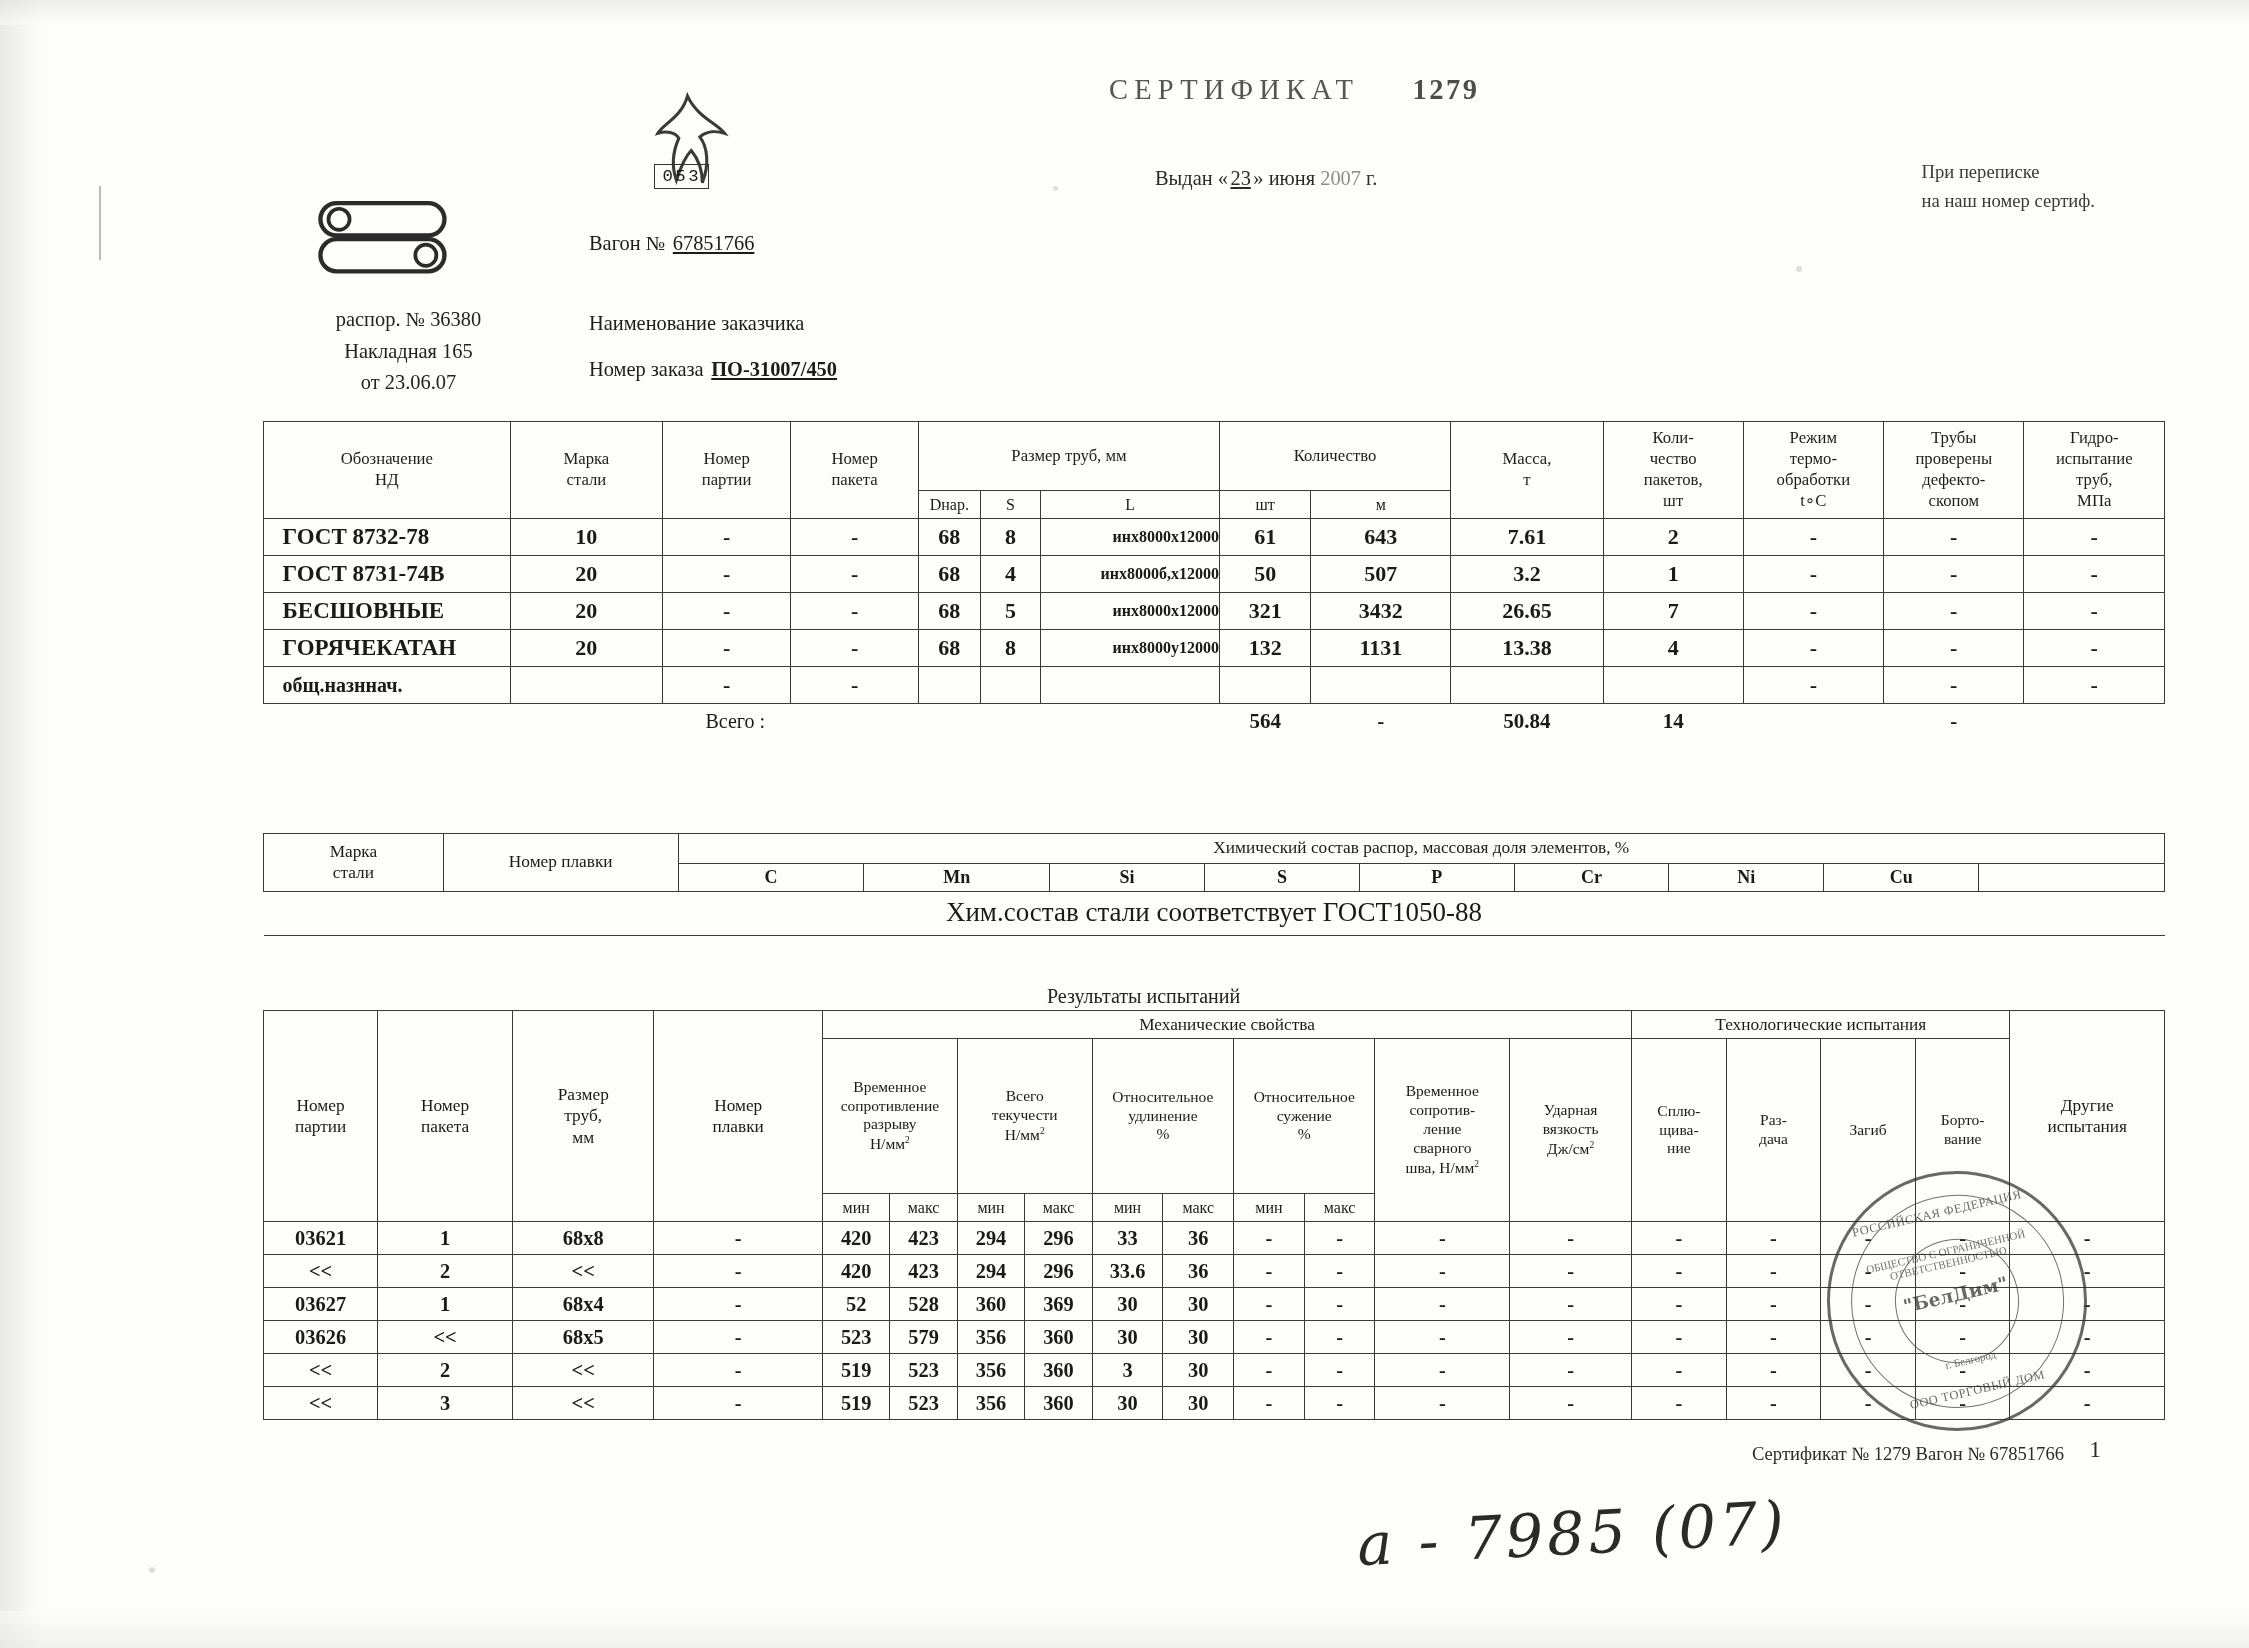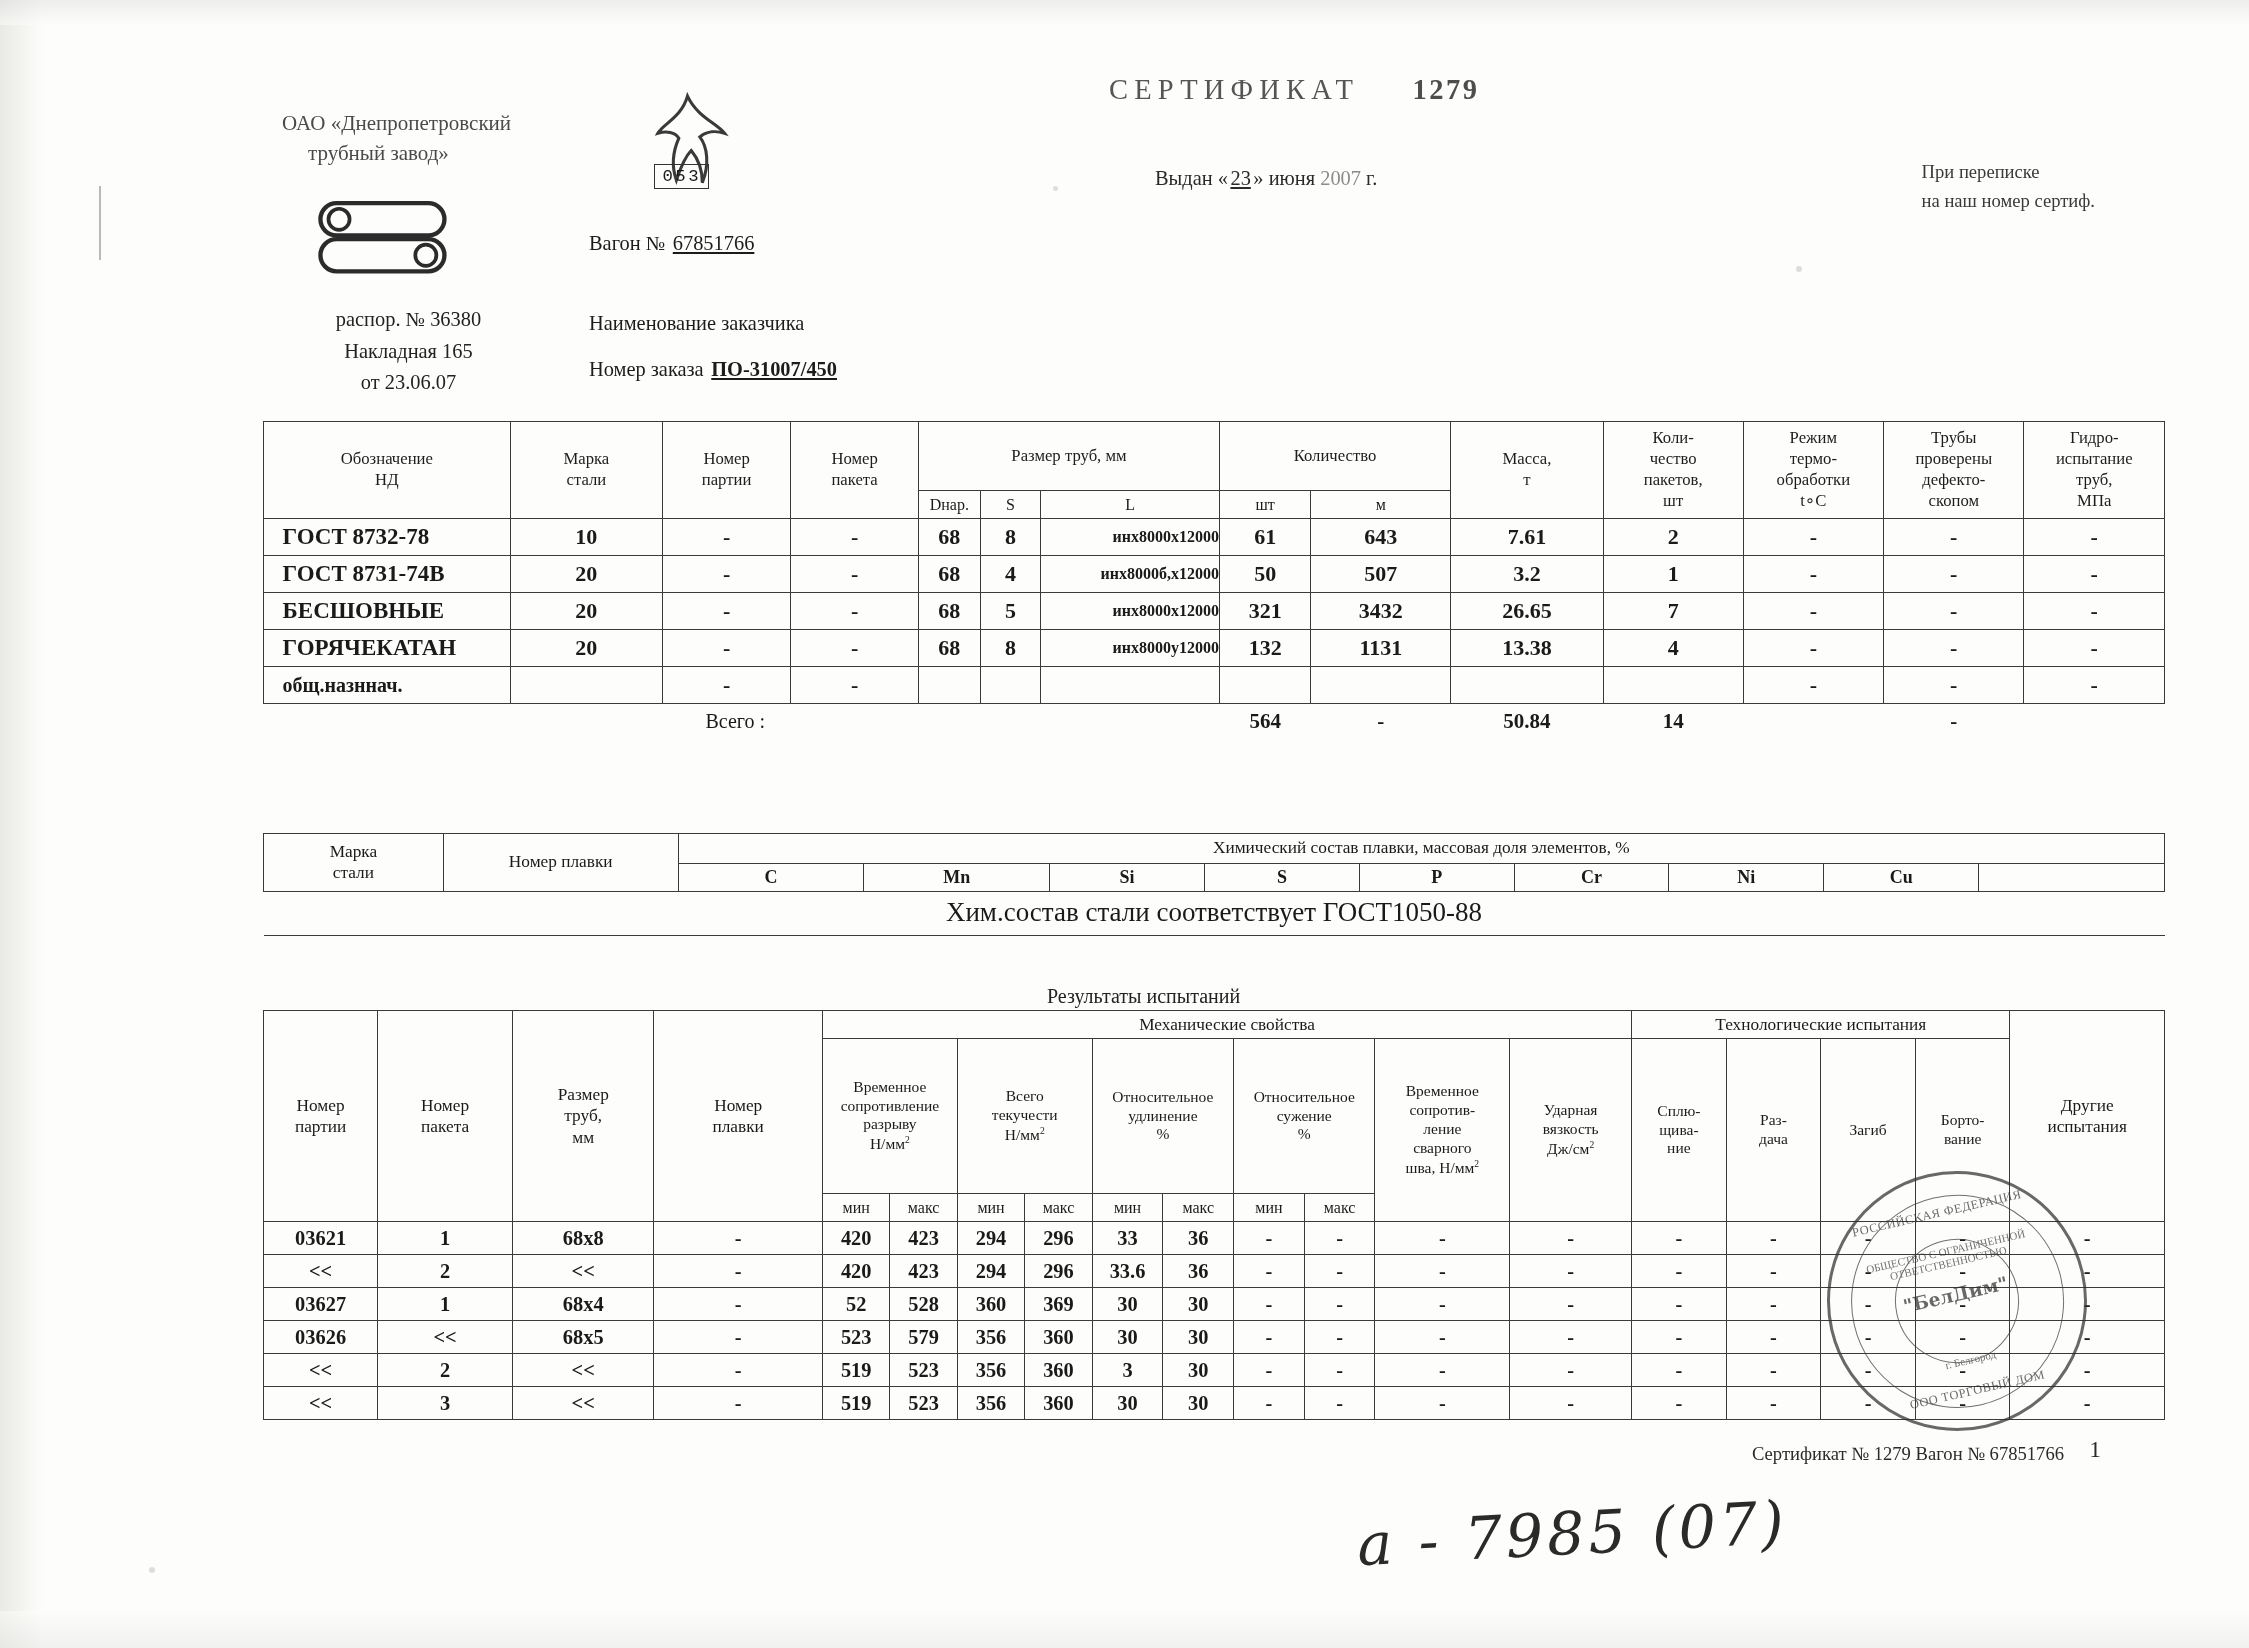--- a/index.html
+++ b/index.html
@@ -290,24 +290,20 @@
 
 <div class="sheet">
   <div class="scan-edge-left"></div>
   <div class="scan-edge-top"></div>
   <div class="scan-edge-bottom"></div>
   <div class="vline" style="left:99px; top:186px; width:1.9px; height:74px;"></div>
   <div class="speck" style="left:149px;top:1567px;width:6.2px;height:6.2px;"></div>
   <div class="speck" style="left:1053px;top:186px;width:5px;height:5px;"></div>
   <div class="speck" style="left:1796px;top:266px;width:5.6px;height:5.6px;"></div>
 
-  <div class="company">
-    <div>ОАО «Днепропетровский</div>
-    <div class="l2">трубный завод»</div>
-  </div>
 
   <div class="logo-wrap">
     <svg width="186" height="81" viewBox="0 0 300 130">
       <rect x="12" y="8" width="200" height="52" rx="26" ry="26" fill="none" stroke="#2b2b2b" stroke-width="7"></rect>
       <rect x="12" y="66" width="200" height="52" rx="26" ry="26" fill="none" stroke="#2b2b2b" stroke-width="7"></rect>
       <circle cx="42" cy="34" r="17" fill="none" stroke="#2b2b2b" stroke-width="6"></circle>
       <circle cx="182" cy="92" r="17" fill="none" stroke="#2b2b2b" stroke-width="6"></circle>
     </svg>
   </div>
 
@@ -515,21 +511,21 @@
         <col style="width:155px">
         <col style="width:155px">
         <col style="width:155px">
       <col style="width:186px">
     </colgroup>
     <tbody>
         <tr class="hdr">
       <td rowspan="2"><span style="white-space:pre-line">Марка
 стали</span></td>
       <td rowspan="2"><span>Номер плавки</span></td>
-      <td colspan="9">Химический состав плавки, массовая доля элементов, %</td>
+      <td colspan="9">Химический состав распор, массовая доля элементов, %</td>
     </tr>
     <tr class="elrow">
       <td>C</td>
       <td>Mn</td>
       <td>Si</td>
       <td>S</td>
       <td>P</td>
       <td>Cr</td>
       <td>Ni</td>
       <td>Cu</td>

